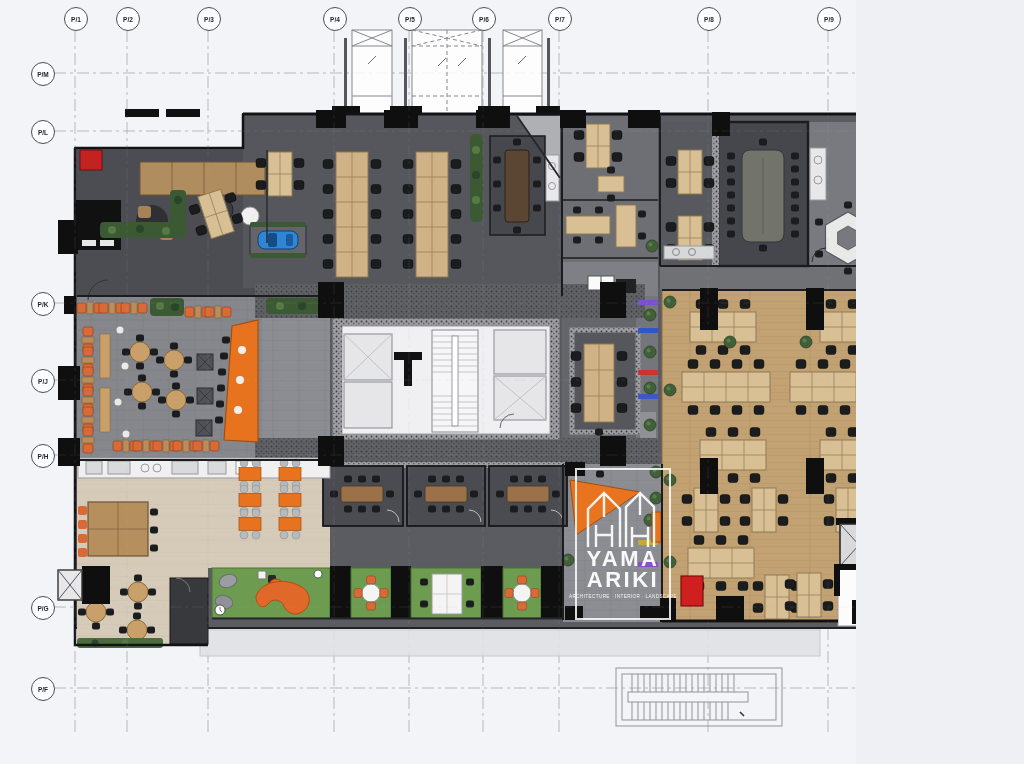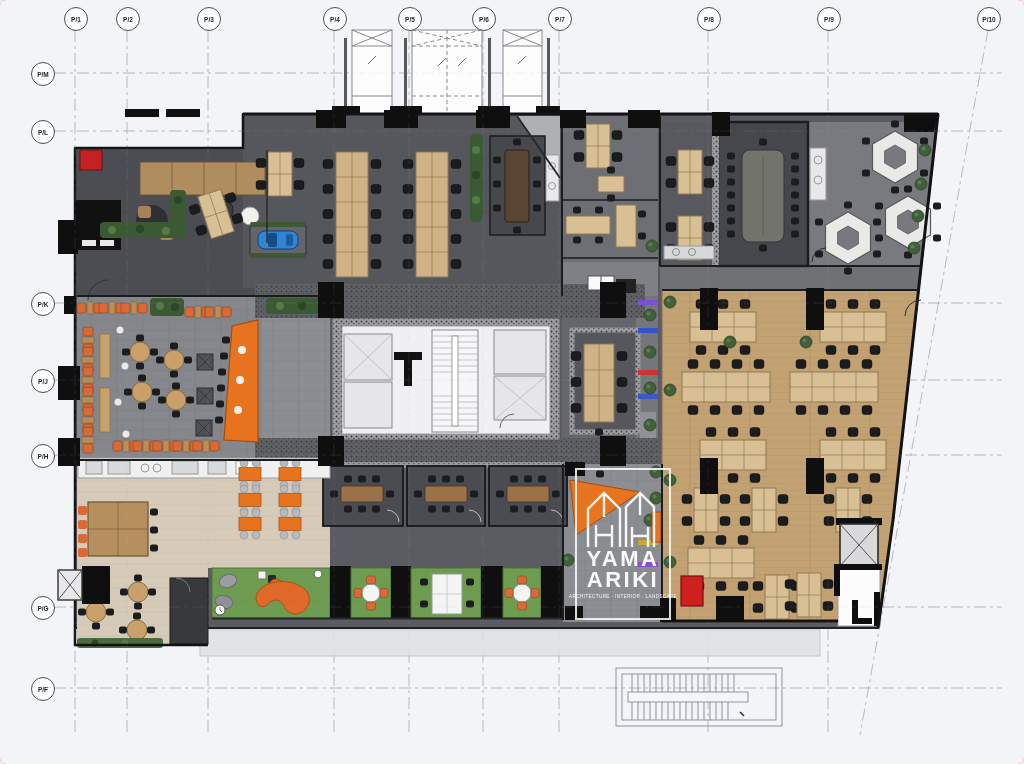--- a/index.html
+++ b/index.html
@@ -1,17 +1,17 @@
 <!DOCTYPE html>
 <html><head>
 <meta charset="utf-8">
 <style>
   html,body{margin:0;padding:0;background:#eef0f3;}
-  #canvas{position:relative;width:1024px;height:764px;background:#ec4899;overflow:hidden;
-          font-family:"Liberation Sans",sans-serif;border-radius:6px;}
+  #canvas{position:relative;width:856px;height:764px;background:#ec4899;overflow:hidden;
+          font-family:"Liberation Sans",sans-serif;}
   #plan-svg{position:absolute;left:0;top:0;}
   .gl{stroke:#a8acb4;stroke-width:.8;stroke-dasharray:12 4 3 4;fill:none;}
   #grid-lines{opacity:.95;}
   #grid-lines-top{opacity:.16;}
   .grid-bubble{position:absolute;width:22px;height:22px;border:1.2px solid #4a4f55;border-radius:50%;
     background:#fbfcfd;display:flex;align-items:center;justify-content:center;
     font:700 6.5px "Liberation Sans",sans-serif;color:#1d2025;z-index:4;}
   .watermark{position:absolute;left:575px;top:468px;width:96px;height:152px;
     border:2.5px solid rgba(255,255,255,.85);box-sizing:border-box;display:flex;
     flex-direction:column;align-items:center;z-index:6;pointer-events:none;}

